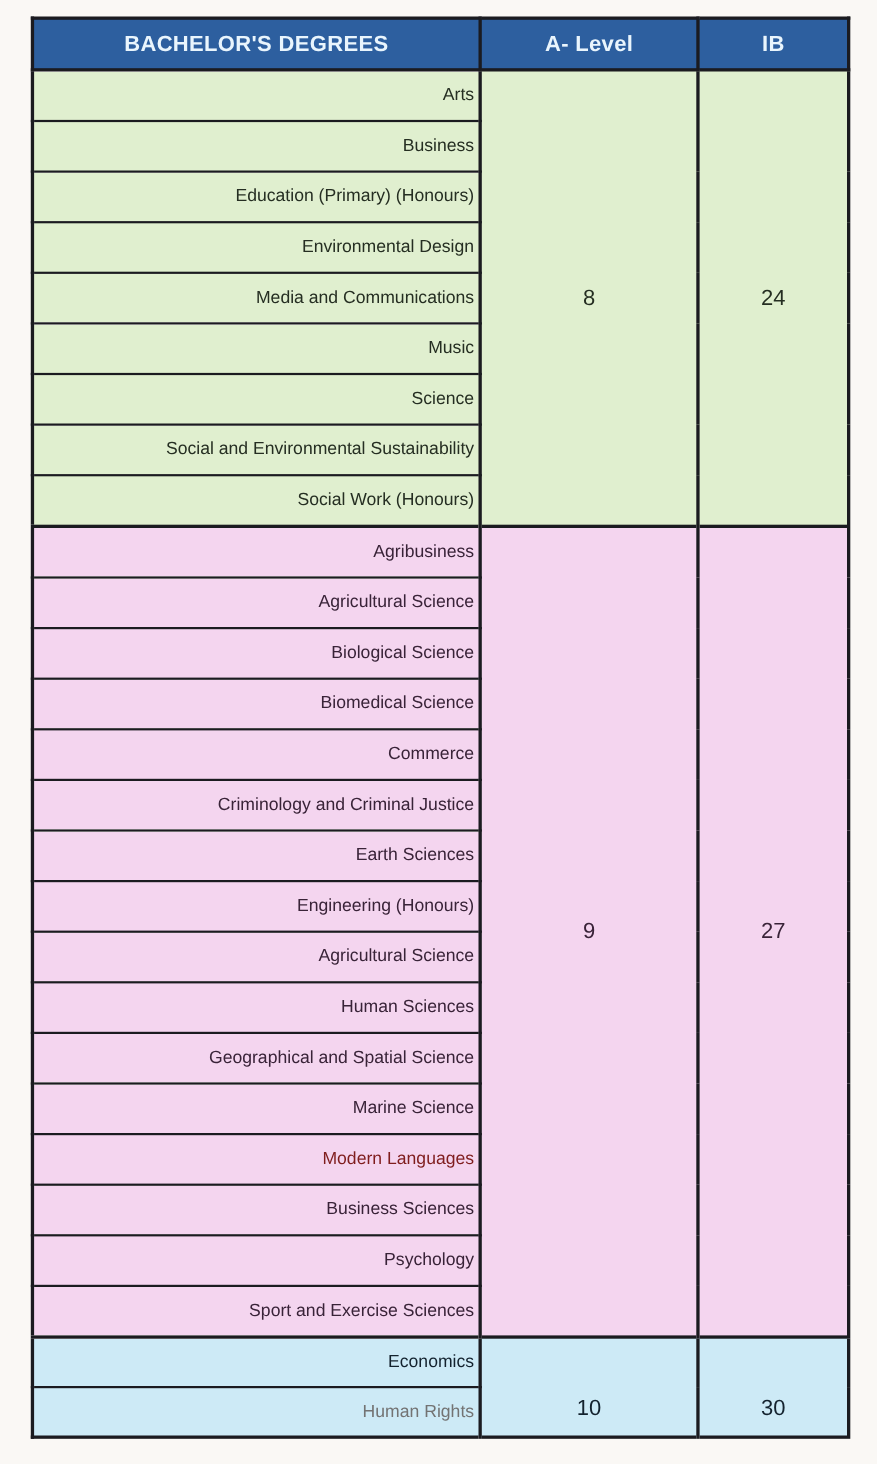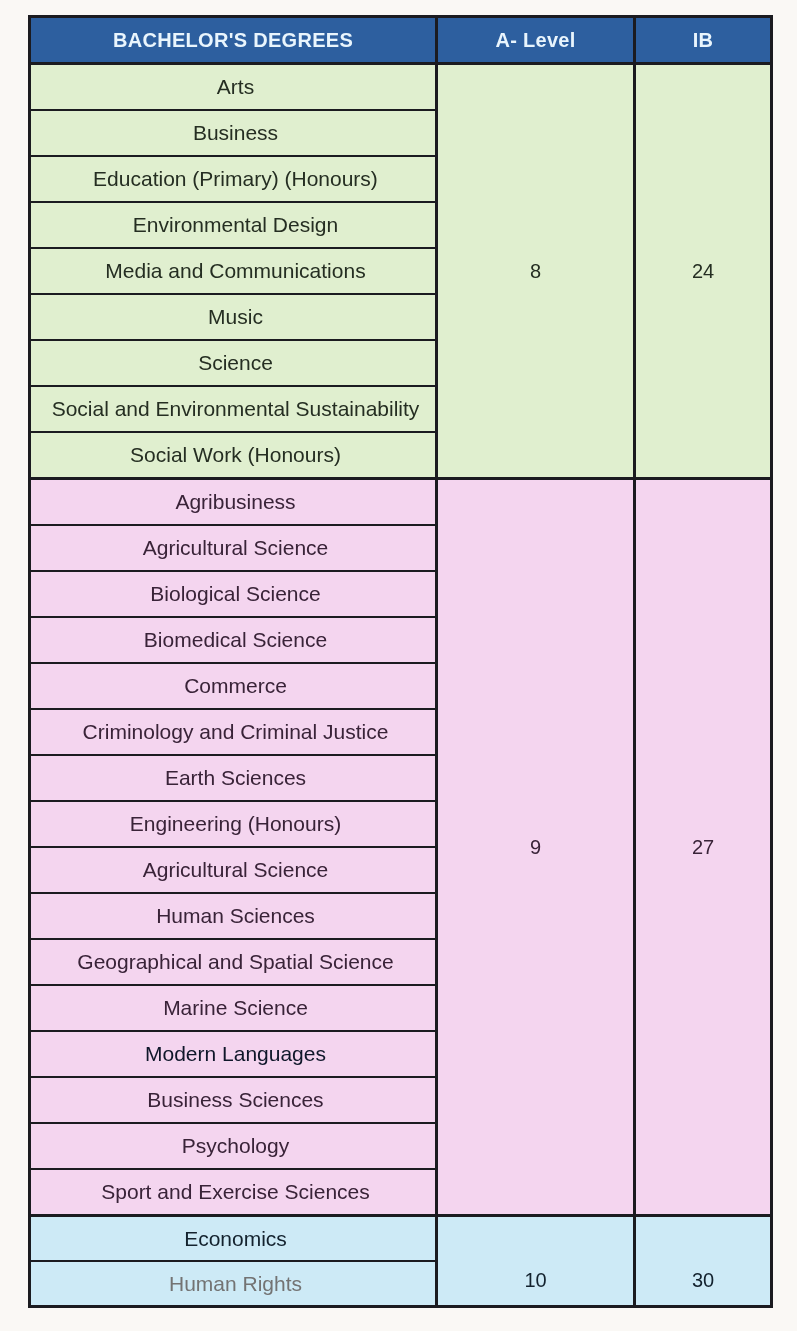--- a/index.html
+++ b/index.html
@@ -34,22 +34,22 @@
     text-align:center;
     vertical-align:middle;
     border:3px solid var(--border);
     letter-spacing:0.3px;
     padding:0;
   }
   td{border:2px solid var(--border);}
   td.degree-cell{
     height:44px;
     padding:0 4px 0 9px;
-    font-size:21px;
-    text-align:center;
+    font-size:16px;
+    text-align:right;
     vertical-align:middle;
     white-space:nowrap;
     overflow:hidden;
   }
   td.value-cell{
     text-align:center;
     vertical-align:middle;
     font-size:20px;
     border-left:3px solid var(--border);
     border-right:3px solid var(--border);
@@ -141,21 +141,21 @@
         <tr class="degree-row group-2-pink">
           <td class="degree-cell" style="background: rgb(244, 213, 239); color: rgb(57, 35, 56);">Human Sciences</td>
         </tr>
         <tr class="degree-row group-2-pink">
           <td class="degree-cell" style="background: rgb(244, 213, 239); color: rgb(57, 35, 56);">Geographical and Spatial Science</td>
         </tr>
         <tr class="degree-row group-2-pink">
           <td class="degree-cell" style="background: rgb(244, 213, 239); color: rgb(57, 35, 56);">Marine Science</td>
         </tr>
         <tr class="degree-row group-2-pink">
-          <td class="degree-cell" style="background: rgb(244, 213, 239); color: #0f172a;">Modern Languages</td>
+          <td class="degree-cell" style="background: rgb(244, 213, 239); color: #7f1d1d;">Modern Languages</td>
         </tr>
         <tr class="degree-row group-2-pink">
           <td class="degree-cell" style="background: rgb(244, 213, 239); color: rgb(57, 35, 56);">Business Sciences</td>
         </tr>
         <tr class="degree-row group-2-pink">
           <td class="degree-cell" style="background: rgb(244, 213, 239); color: rgb(57, 35, 56);">Psychology</td>
         </tr>
         <tr class="degree-row group-2-pink">
           <td class="degree-cell" style="background: rgb(244, 213, 239); color: rgb(57, 35, 56);">Sport and Exercise Sciences</td>
         </tr>

